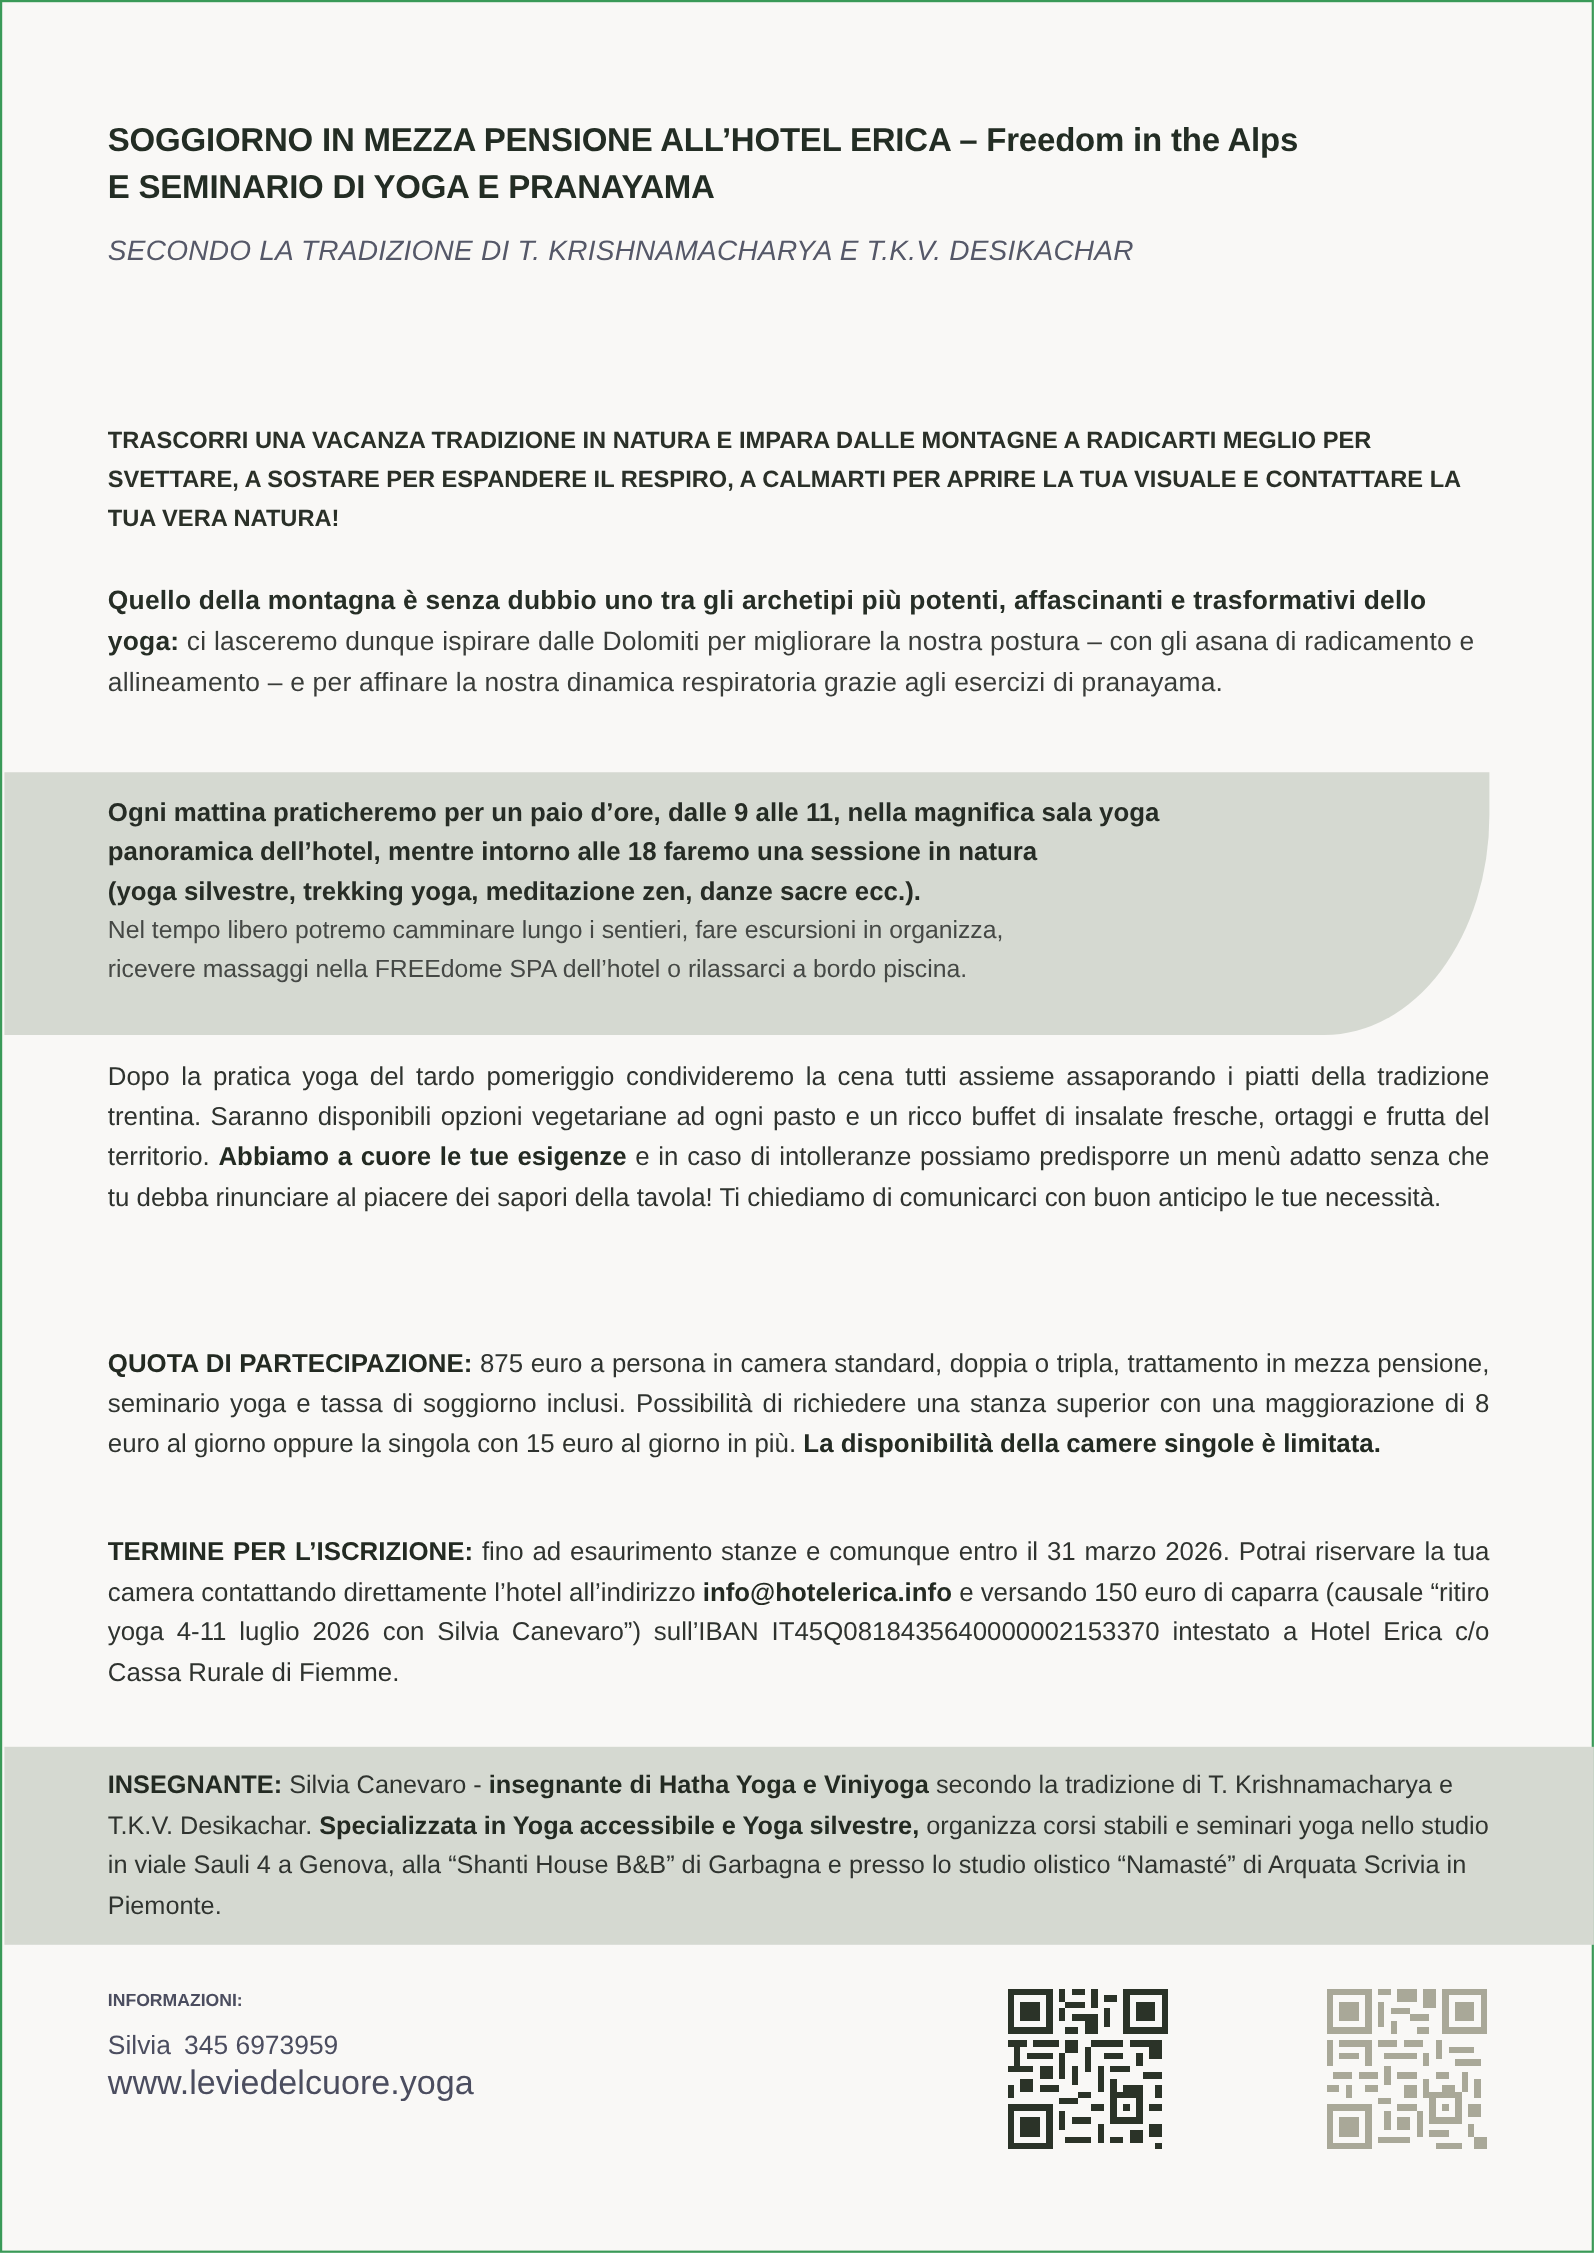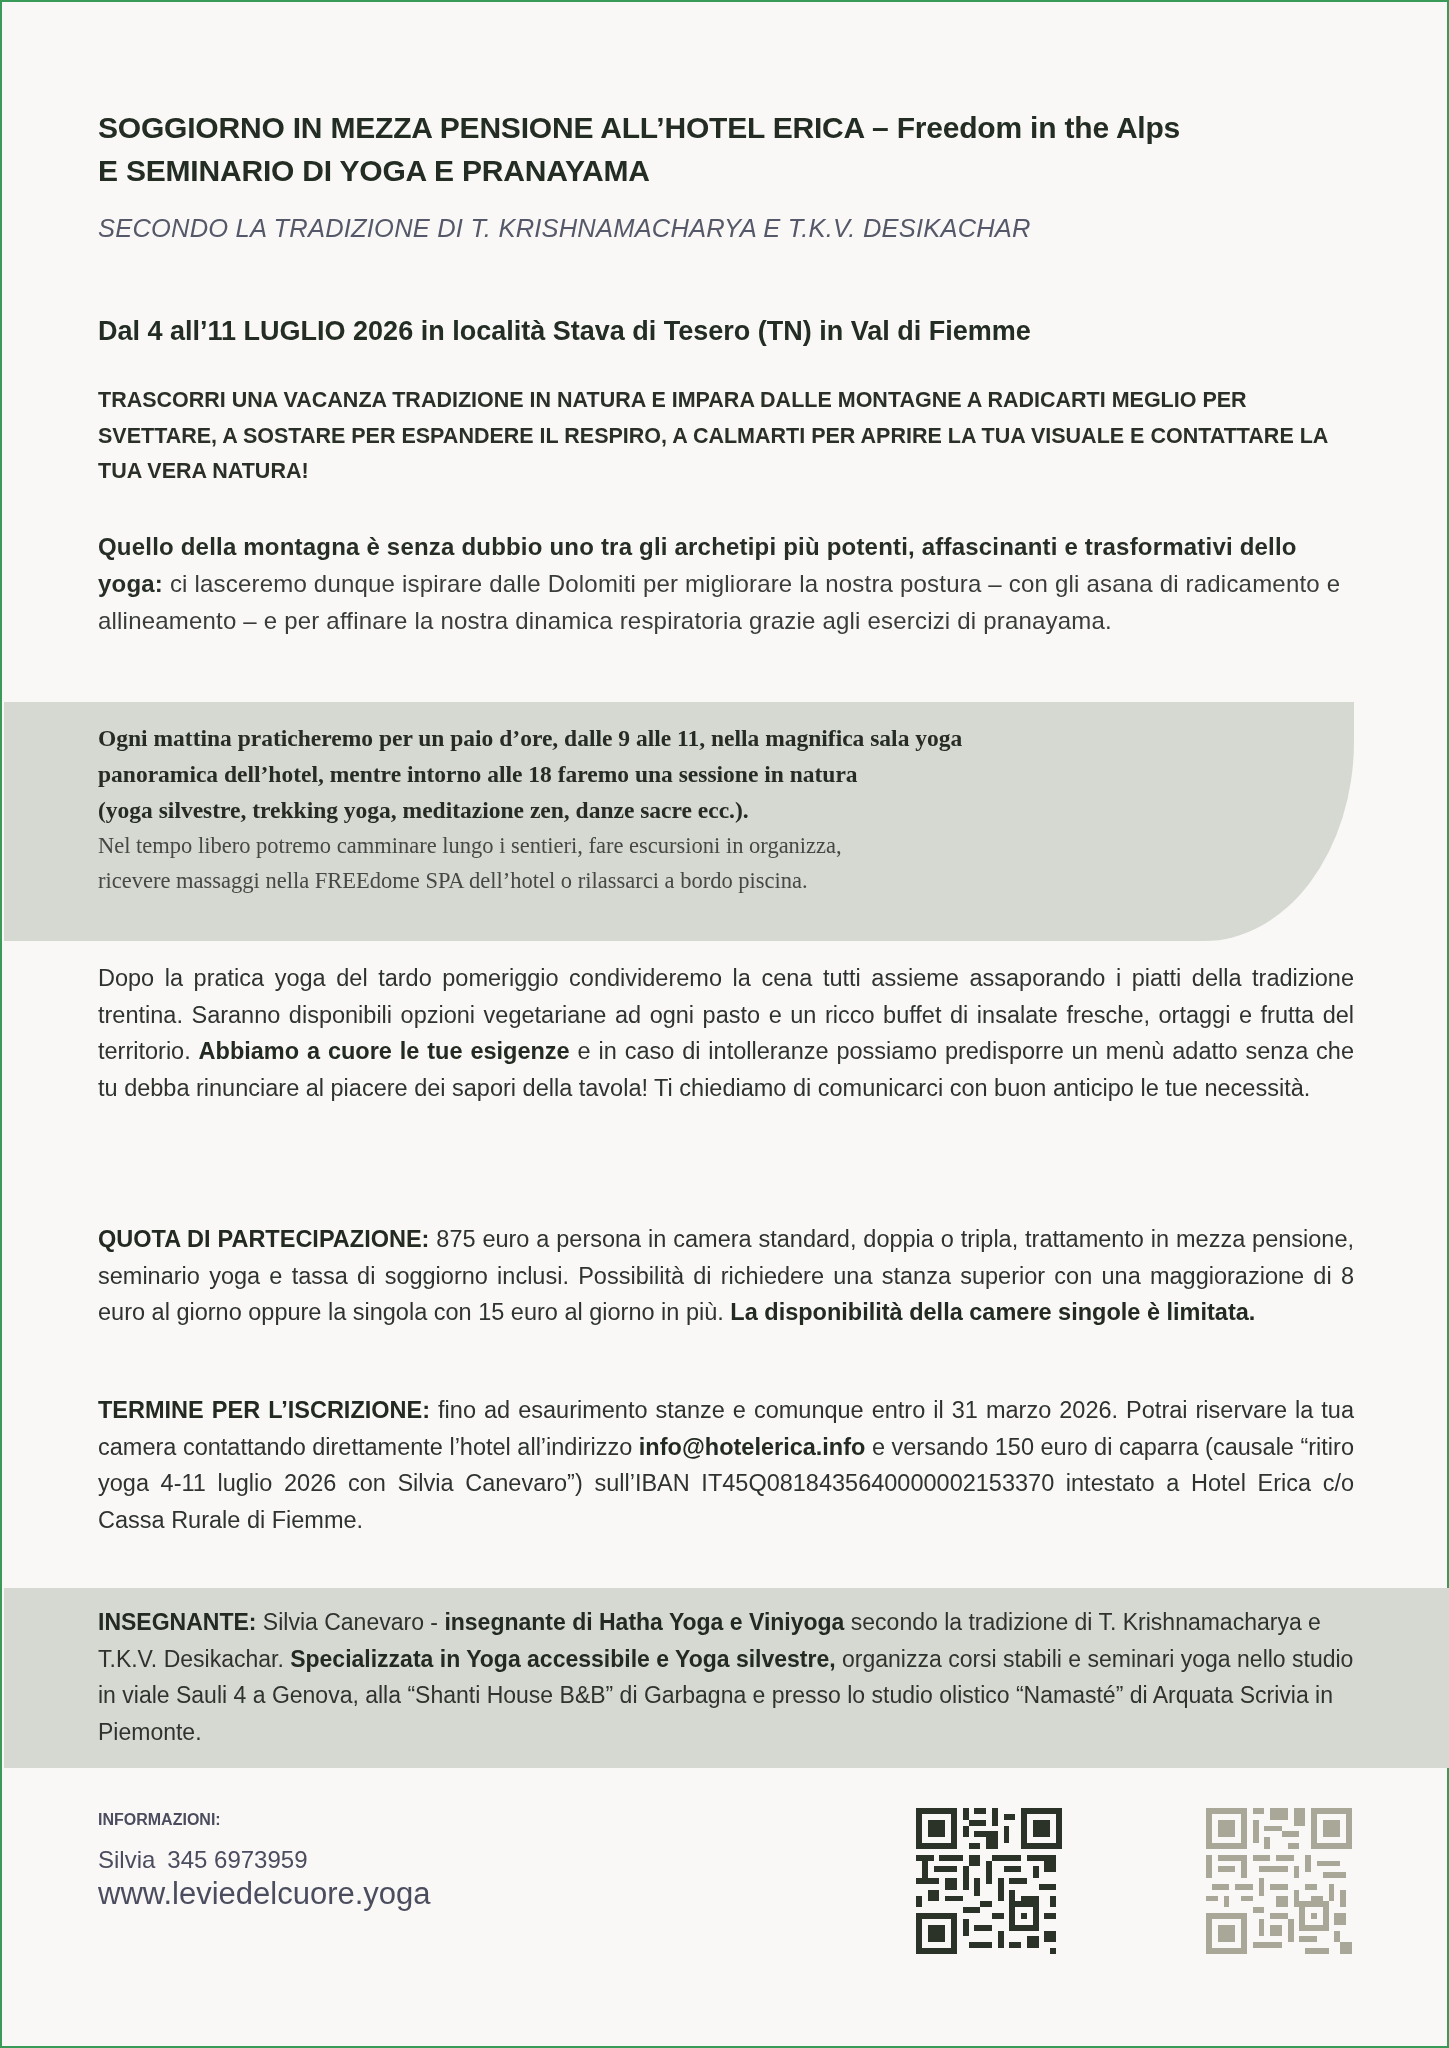--- a/index.html
+++ b/index.html
@@ -64,21 +64,20 @@
       left: 2px; top: 700px;
       width: 1350px; height: 239px;
       background: #d5d9d1;
       border-bottom-right-radius: 150px 200px;
       border-top-right-radius: 0;
     }
     .morning {
       top: 718px;
       font-size: 24px;
       line-height: 36px;
-      font-family: Liberation Serif, serif;
     }
     .morning .strong {
       color: #262c25;
       font-weight: bold;
       font-size: 23.5px;
     }
     .morning .light {
       color: #454845;
       font-size: 22.5px;
       line-height: 35px;
@@ -145,21 +144,20 @@
 
   <div class="block title">
     <div>SOGGIORNO IN MEZZA PENSIONE ALL’HOTEL ERICA – Freedom in the Alps</div>
     <div>E SEMINARIO DI YOGA E PRANAYAMA</div>
   </div>
 
   <div class="block subtitle">
     <div class="italic">SECONDO LA TRADIZIONE DI T. KRISHNAMACHARYA E T.K.V. DESIKACHAR</div>
   </div>
 
-  <div class="block dates">Dal 4 all’11 LUGLIO 2026 in località Stava di Tesero (TN) in Val di Fiemme</div>
 
   <div class="block tagline">TRASCORRI UNA VACANZA TRADIZIONE IN NATURA E IMPARA DALLE MONTAGNE A RADICARTI MEGLIO PER SVETTARE, A SOSTARE PER ESPANDERE IL RESPIRO, A CALMARTI PER APRIRE LA TUA VISUALE E CONTATTARE LA TUA VERA NATURA!</div>
 
   <div class="block intro">
     <b>Quello della montagna è senza dubbio uno tra gli archetipi più potenti, affascinanti e trasformativi dello yoga:</b><span> ci lasceremo dunque ispirare dalle Dolomiti per migliorare la nostra postura – con gli asana di radicamento e allineamento – e per affinare la nostra dinamica respiratoria grazie agli esercizi di pranayama.</span>
   </div>
 
   <div class="panel-morning"></div>
   <div class="block morning">
     <div class="strong">Ogni mattina praticheremo per un paio d’ore, dalle 9 alle 11, nella magnifica sala yoga</div>

